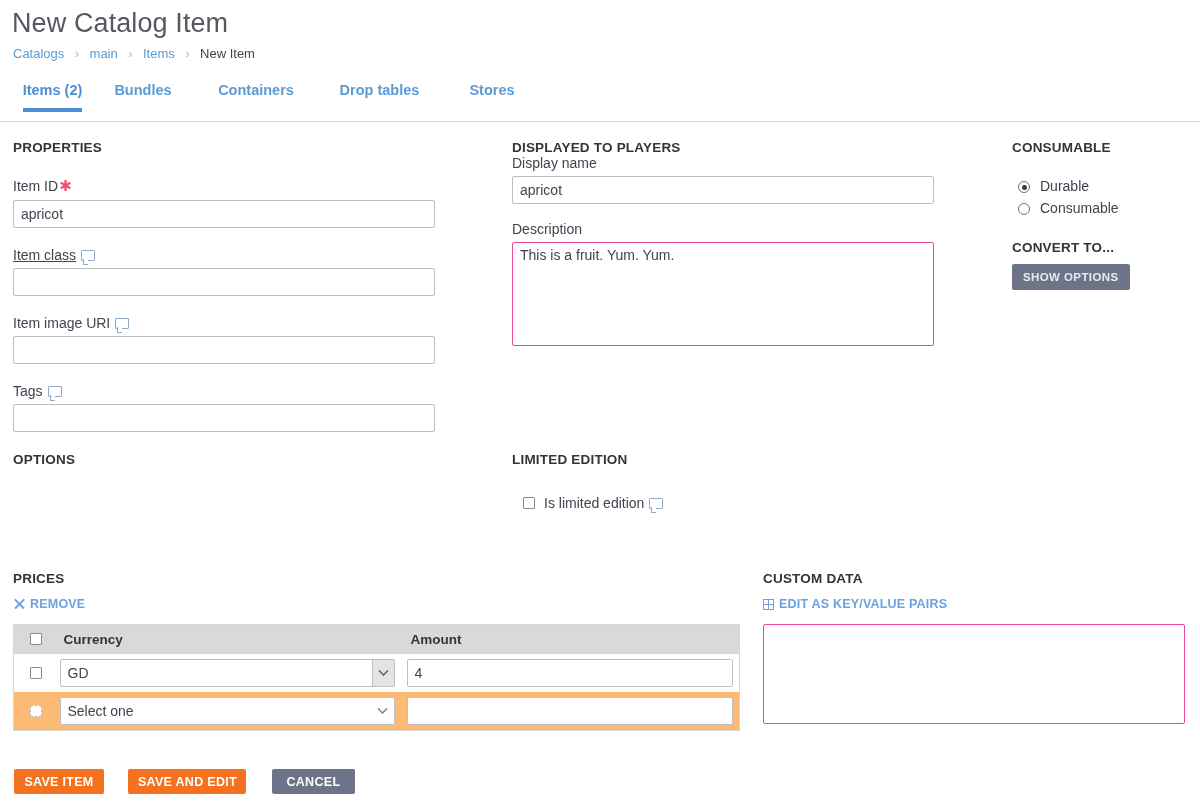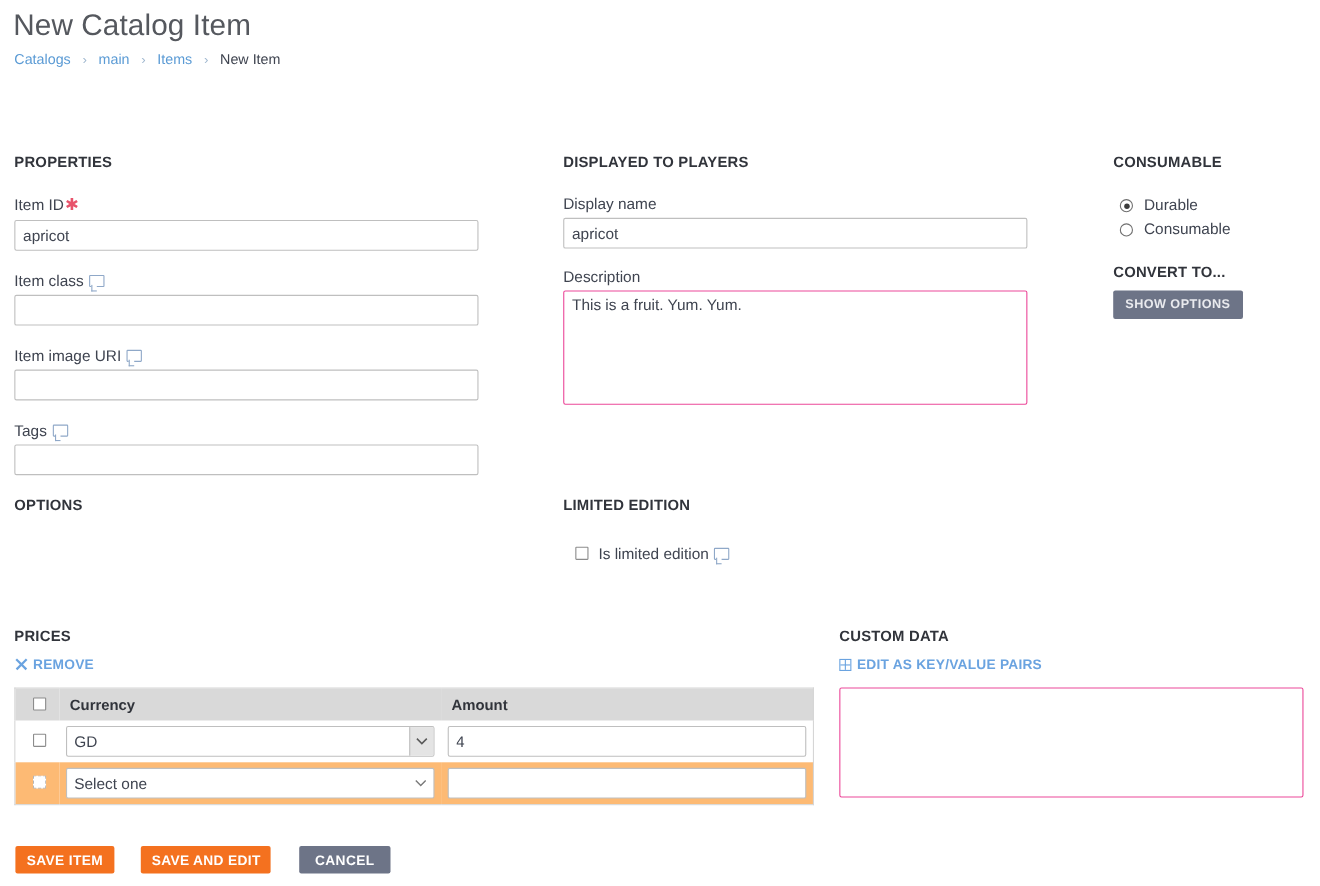--- a/index.html
+++ b/index.html
@@ -169,49 +169,68 @@
   <div class="breadcrumb">
     <a class="bc-link" href="#">Catalogs</a>
     <span class="bc-sep">›</span>
     <a class="bc-link" href="#">main</a>
     <span class="bc-sep">›</span>
     <a class="bc-link" href="#">Items</a>
     <span class="bc-sep">›</span>
     <span class="bc-current">New Item</span>
   </div>
 
+  <div class="tabs">
+    <div class="tab-wrap">
+      <div class="tab-cell" style="width:77px;">
+        <a class="tab active" href="#">Items (2)</a>
+      </div>
+      <div class="tab-cell" style="width:104px;">
+        <a class="tab" href="#">Bundles</a>
+      </div>
+      <div class="tab-cell" style="width:122px;">
+        <a class="tab" href="#">Containers</a>
+      </div>
+      <div class="tab-cell" style="width:125px;">
+        <a class="tab" href="#">Drop tables</a>
+      </div>
+      <div class="tab-cell" style="width:100px;">
+        <a class="tab" href="#">Stores</a>
+      </div>
+    </div>
+  </div>
 
   <div style="position:absolute; left:13px; top:140px; width:422px;">
     <div class="sec-title">PROPERTIES</div>
 
     <div style="margin-top:22px;">
       <label class="fld-label"><span>Item ID</span><span class="req-star">✱</span></label>
       <input type="text" class="txt" value="apricot" style="">
     </div>
 
-    <div style="margin-top:19px;">
+    <div style="margin-top:19px;text-decoration:underline;">
       <label class="fld-label"><span>Item class</span><span class="tip"></span></label>
       <input type="text" class="txt" value="" style="">
     </div>
 
     <div style="margin-top:19px;">
       <label class="fld-label"><span>Item image URI</span><span class="tip"></span></label>
       <input type="text" class="txt" value="" style="">
     </div>
 
     <div style="margin-top:19px;">
       <label class="fld-label"><span>Tags</span><span class="tip"></span></label>
       <input type="text" class="txt" value="" style="">
     </div>
   </div>
 
   <div style="position:absolute; left:512px; top:140px; width:422px;">
     <div class="sec-title">DISPLAYED TO PLAYERS</div>
 
-    <div style="margin-top:22px;">
+    <div style="">
       <label class="fld-label">Display name</label>
       <input type="text" class="txt" value="apricot" style="">
     </div>
 
     <div style="margin-top:17px;">
       <label class="fld-label">Description</label>
       <textarea class="ta" style="width: 422px; height: 104px;">This is a fruit. Yum. Yum.</textarea>
     </div>
   </div>
 

